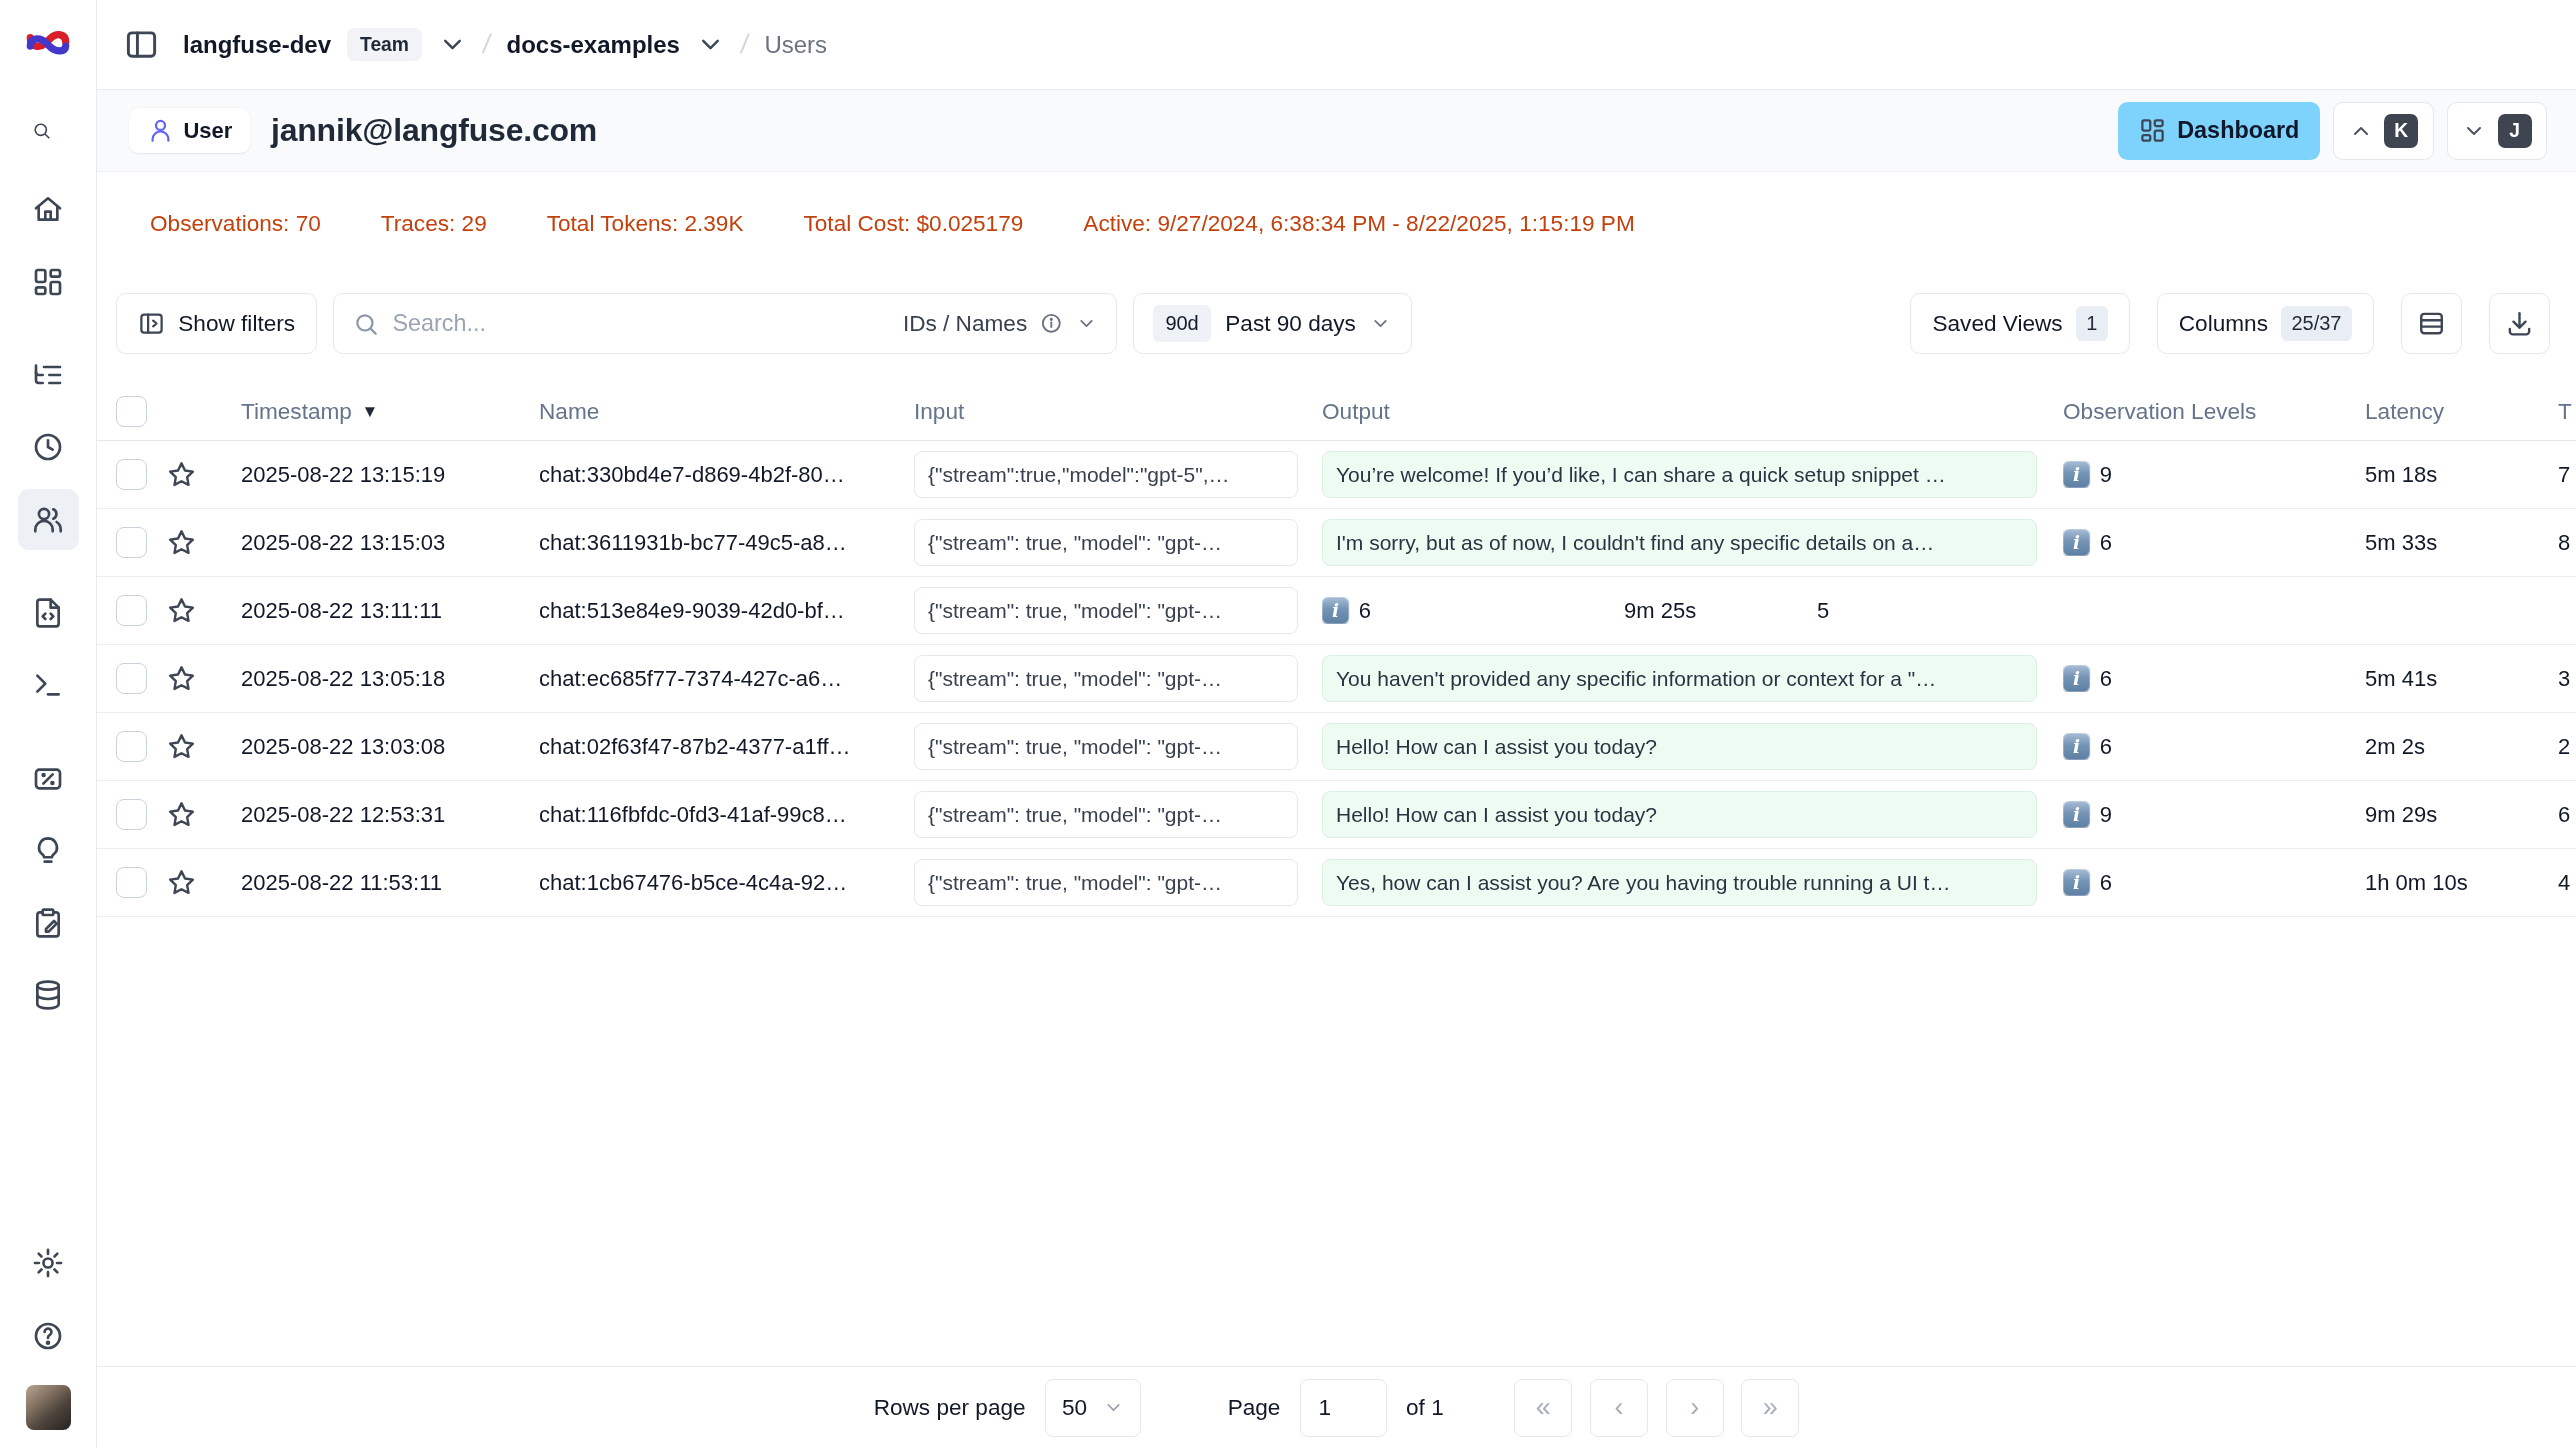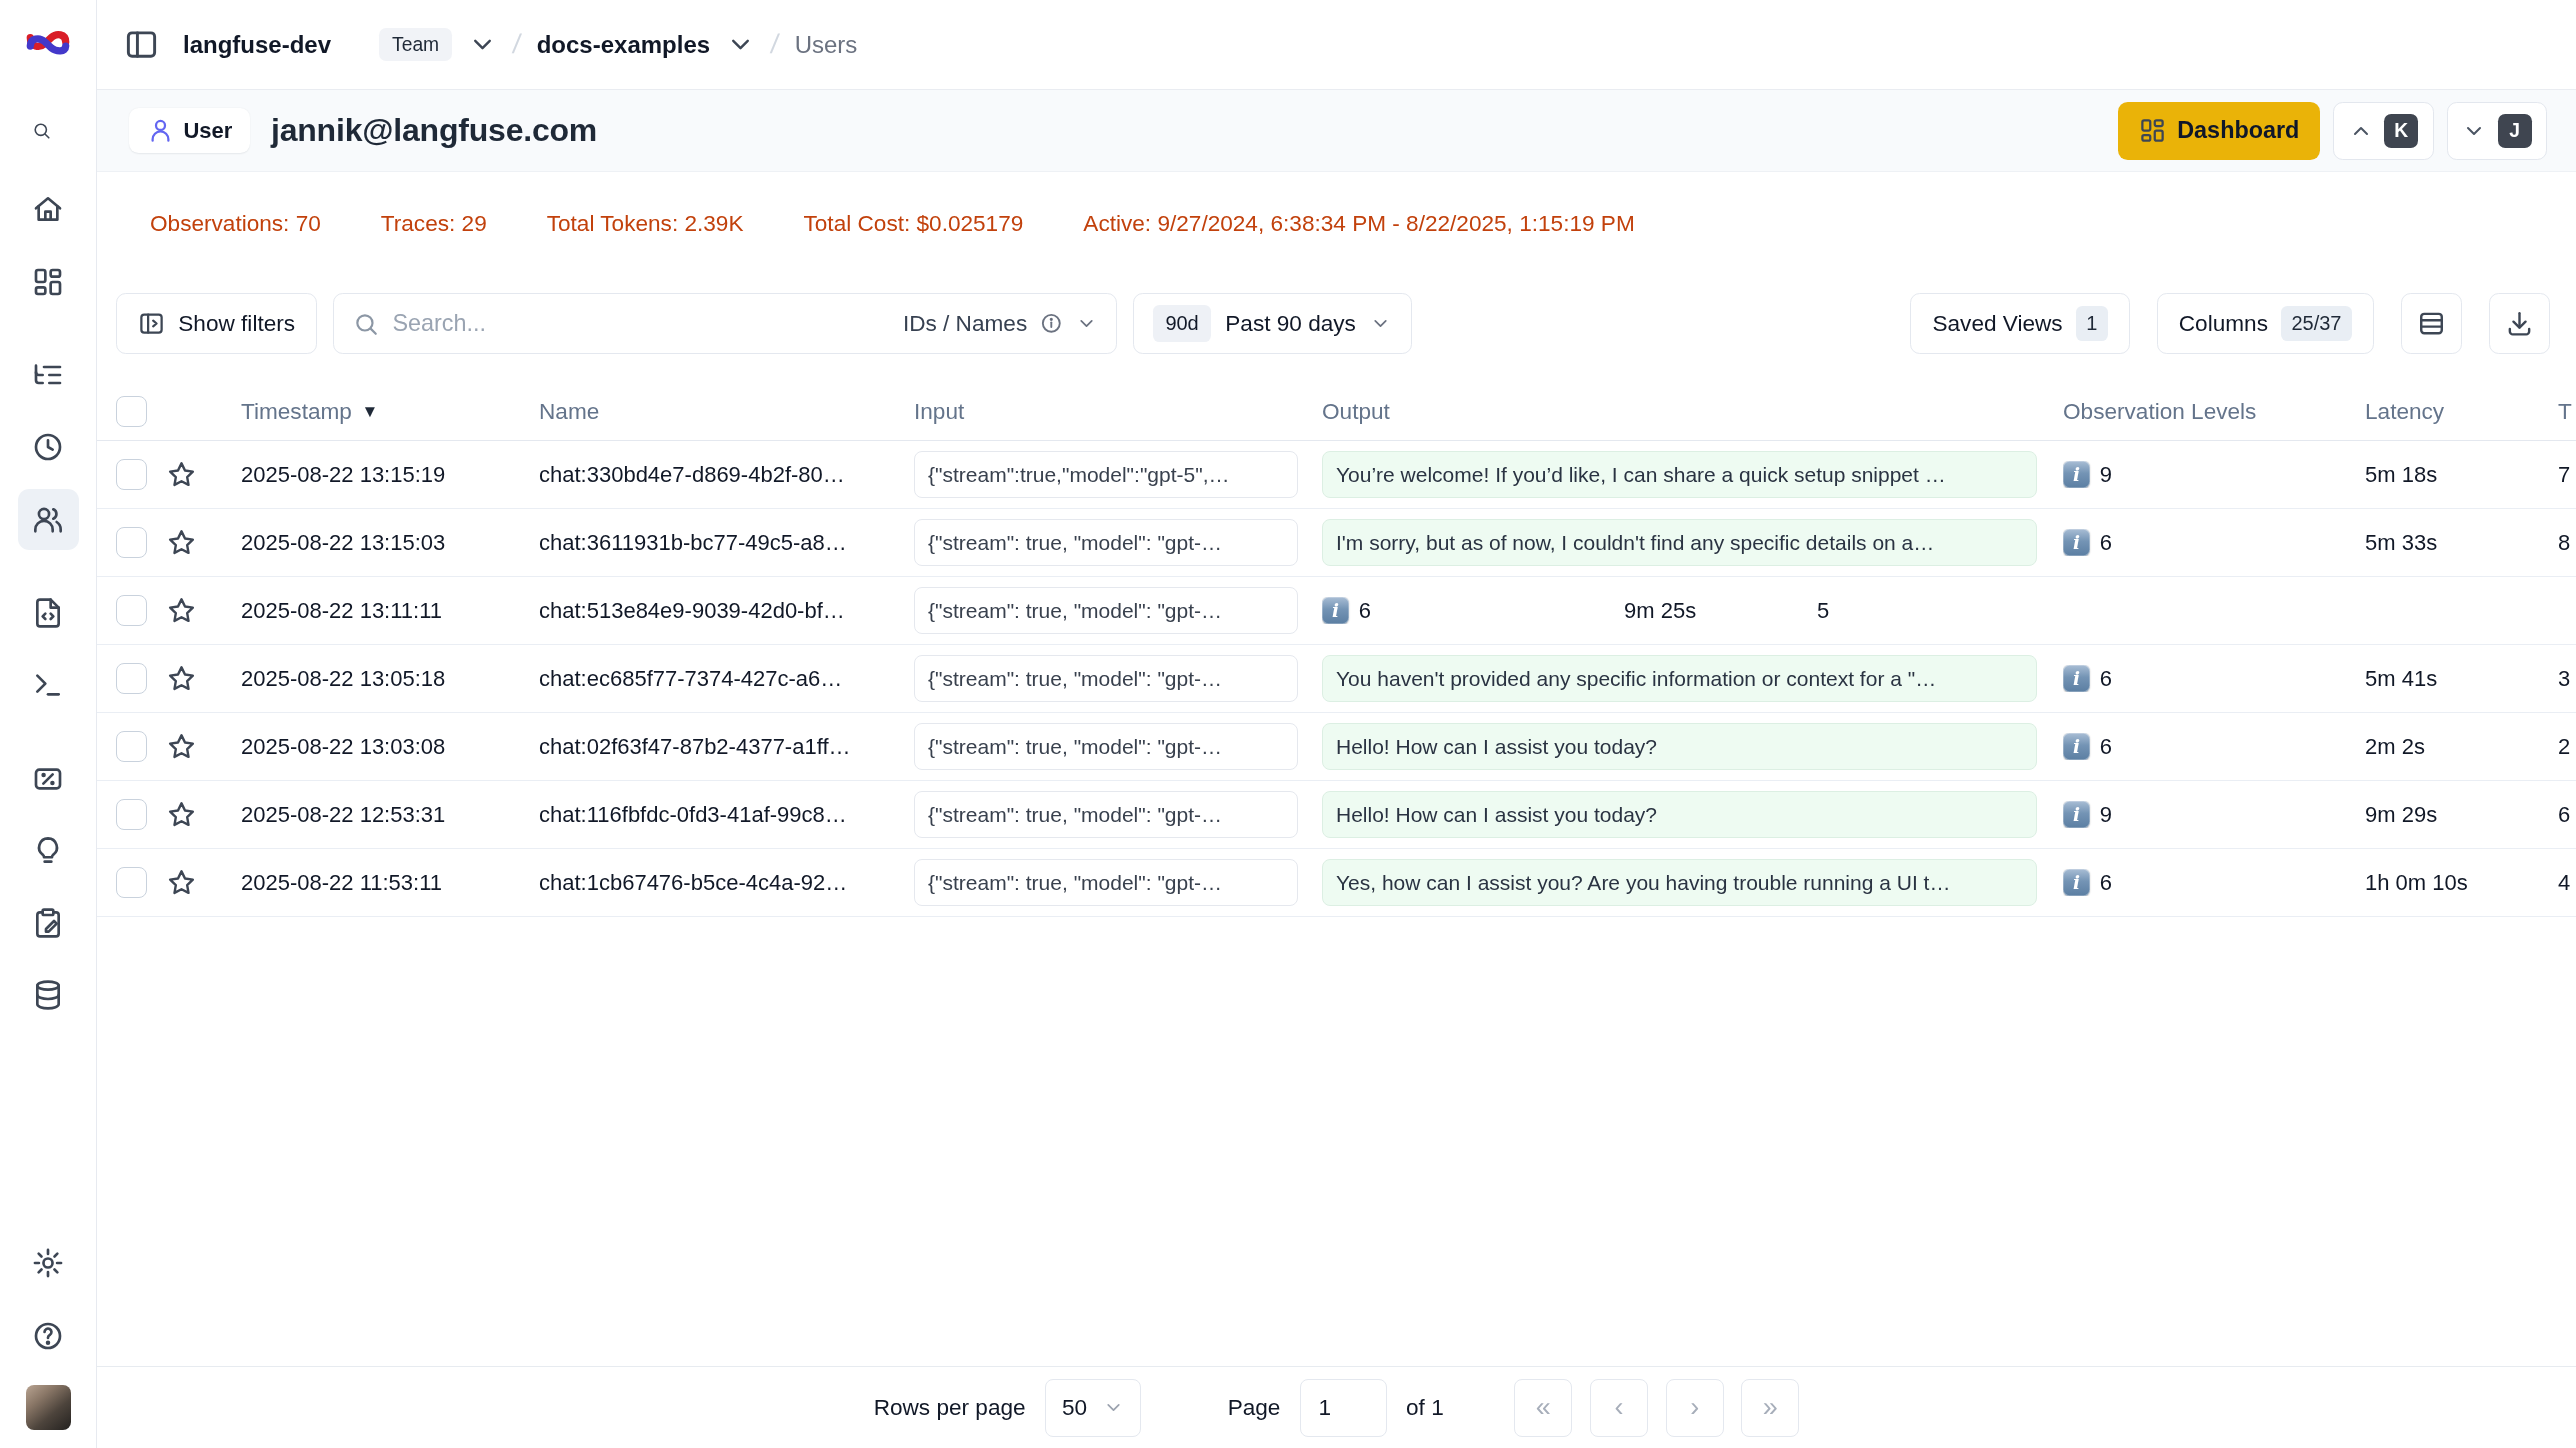--- a/index.html
+++ b/index.html
@@ -26,34 +26,34 @@
             background: linear-gradient(140deg, #b9a492 0%, #8a7767 30%, #4d443c 62%, #23211f 100%); }
 
   
   .main { flex: 1; display: flex; flex-direction: column; min-width: 0; }
 
   .topbar { height: 90px; border-bottom: 0.8px solid #e9ecf1; display: flex; align-items: center;
             padding: 0 27px; gap: 24px; background: #fff; flex: none; }
   .crumb { display: flex; align-items: center; gap: 16px; font-size: 24px; }
   .crumb .seg { font-weight: 600; color: #111827; }
   .crumb .badge { background: #f1f3f7; border-radius: 7.2px; padding: 5.6px 13px; font-size: 19.3px;
-                  font-weight: 400; color: #1f2937; margin-left: 32px; }
+                  font-weight: 700; color: #1f2937; }
   .crumb .sep { color: #d2d8e0; font-size: 27px; font-weight: 300; transform: skewX(-8deg); }
   .crumb .current { color: #6b7280; font-weight: 500; }
   .chev { width: 22.6px; height: 22.6px; stroke: #6b7280; }
 
   .userbar { height: 82px; background: #f8fafc; border-bottom: 0.8px solid #eef1f5;
              display: flex; align-items: center; padding: 0 29px 0 32px; gap: 21px; flex: none; }
   .upill { background: #fff; border-radius: 9.7px; padding: 8.9px 17.7px; display: flex; align-items: center;
            gap: 9.7px; box-shadow: 0 0.8px 1.6px rgba(16,24,40,.08); }
   .upill svg.ic { width: 27px; height: 27px; stroke: var(--user_icon, #6366f1); }
   .upill .ulabel { font-size: 22px; font-weight: 600; color: #111827; }
   .uemail { font-size: 32px; font-weight: 700; color: #1f2937; letter-spacing: -0.2px; }
   .ubtns { margin-left: auto; display: flex; align-items: center; gap: 13px; }
-  .dash-btn { background: #eab308; border-radius: 9.7px; height: 58px; padding: 0 21px;
+  .dash-btn { background: #7dd3fc; border-radius: 9.7px; height: 58px; padding: 0 21px;
               display: flex; align-items: center; gap: 11.3px; font-size: 23.4px; font-weight: 600;
               color: #0f172a; cursor: pointer; }
   .kbd-btn { background: #fff; border: 0.8px solid #e3e7ee; border-radius: 9.7px; height: 58px;
              padding: 0 14.5px; display: flex; align-items: center; gap: 11.3px; cursor: pointer; }
   .kbd-btn .chev { stroke: #4b5563; width: 24px; height: 24px; }
   .kbd { width: 34px; height: 34px; border-radius: 7.2px; background: var(--kbd_bg, #3f4550);
          color: #fff; font-size: 19.3px; font-weight: 600; display: flex; align-items: center;
          justify-content: center; }
 
   .stats { display: flex; gap: 60px; padding: 39px 32px 32px 53px; font-size: 22.6px;

